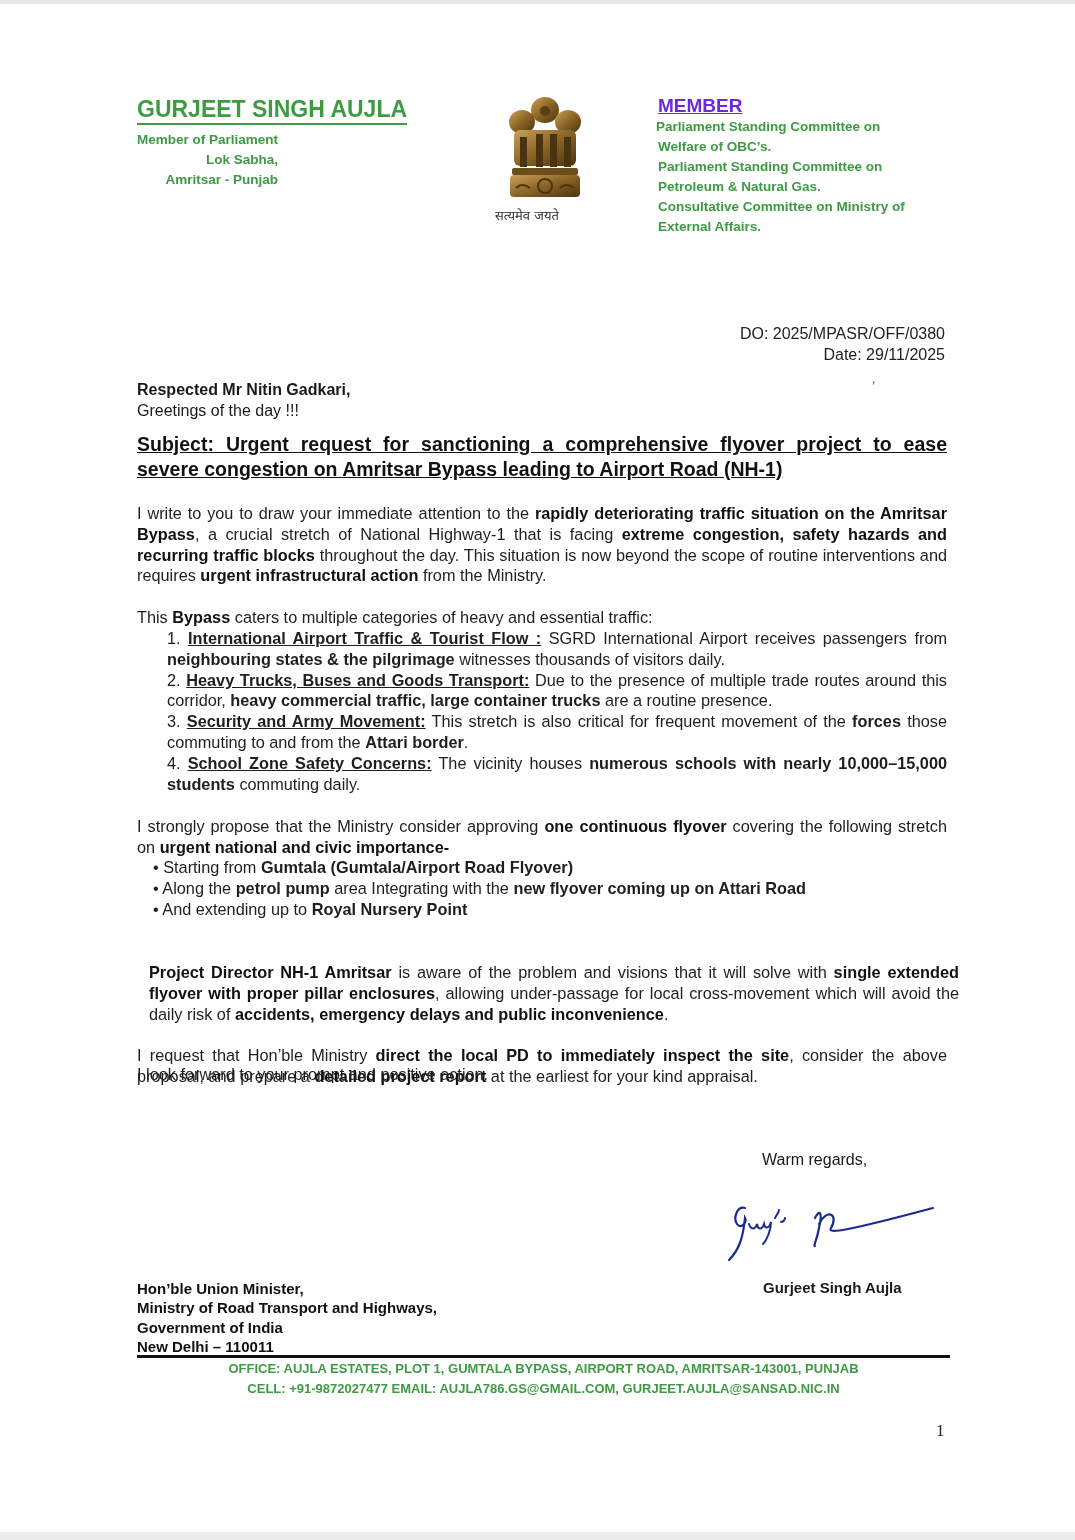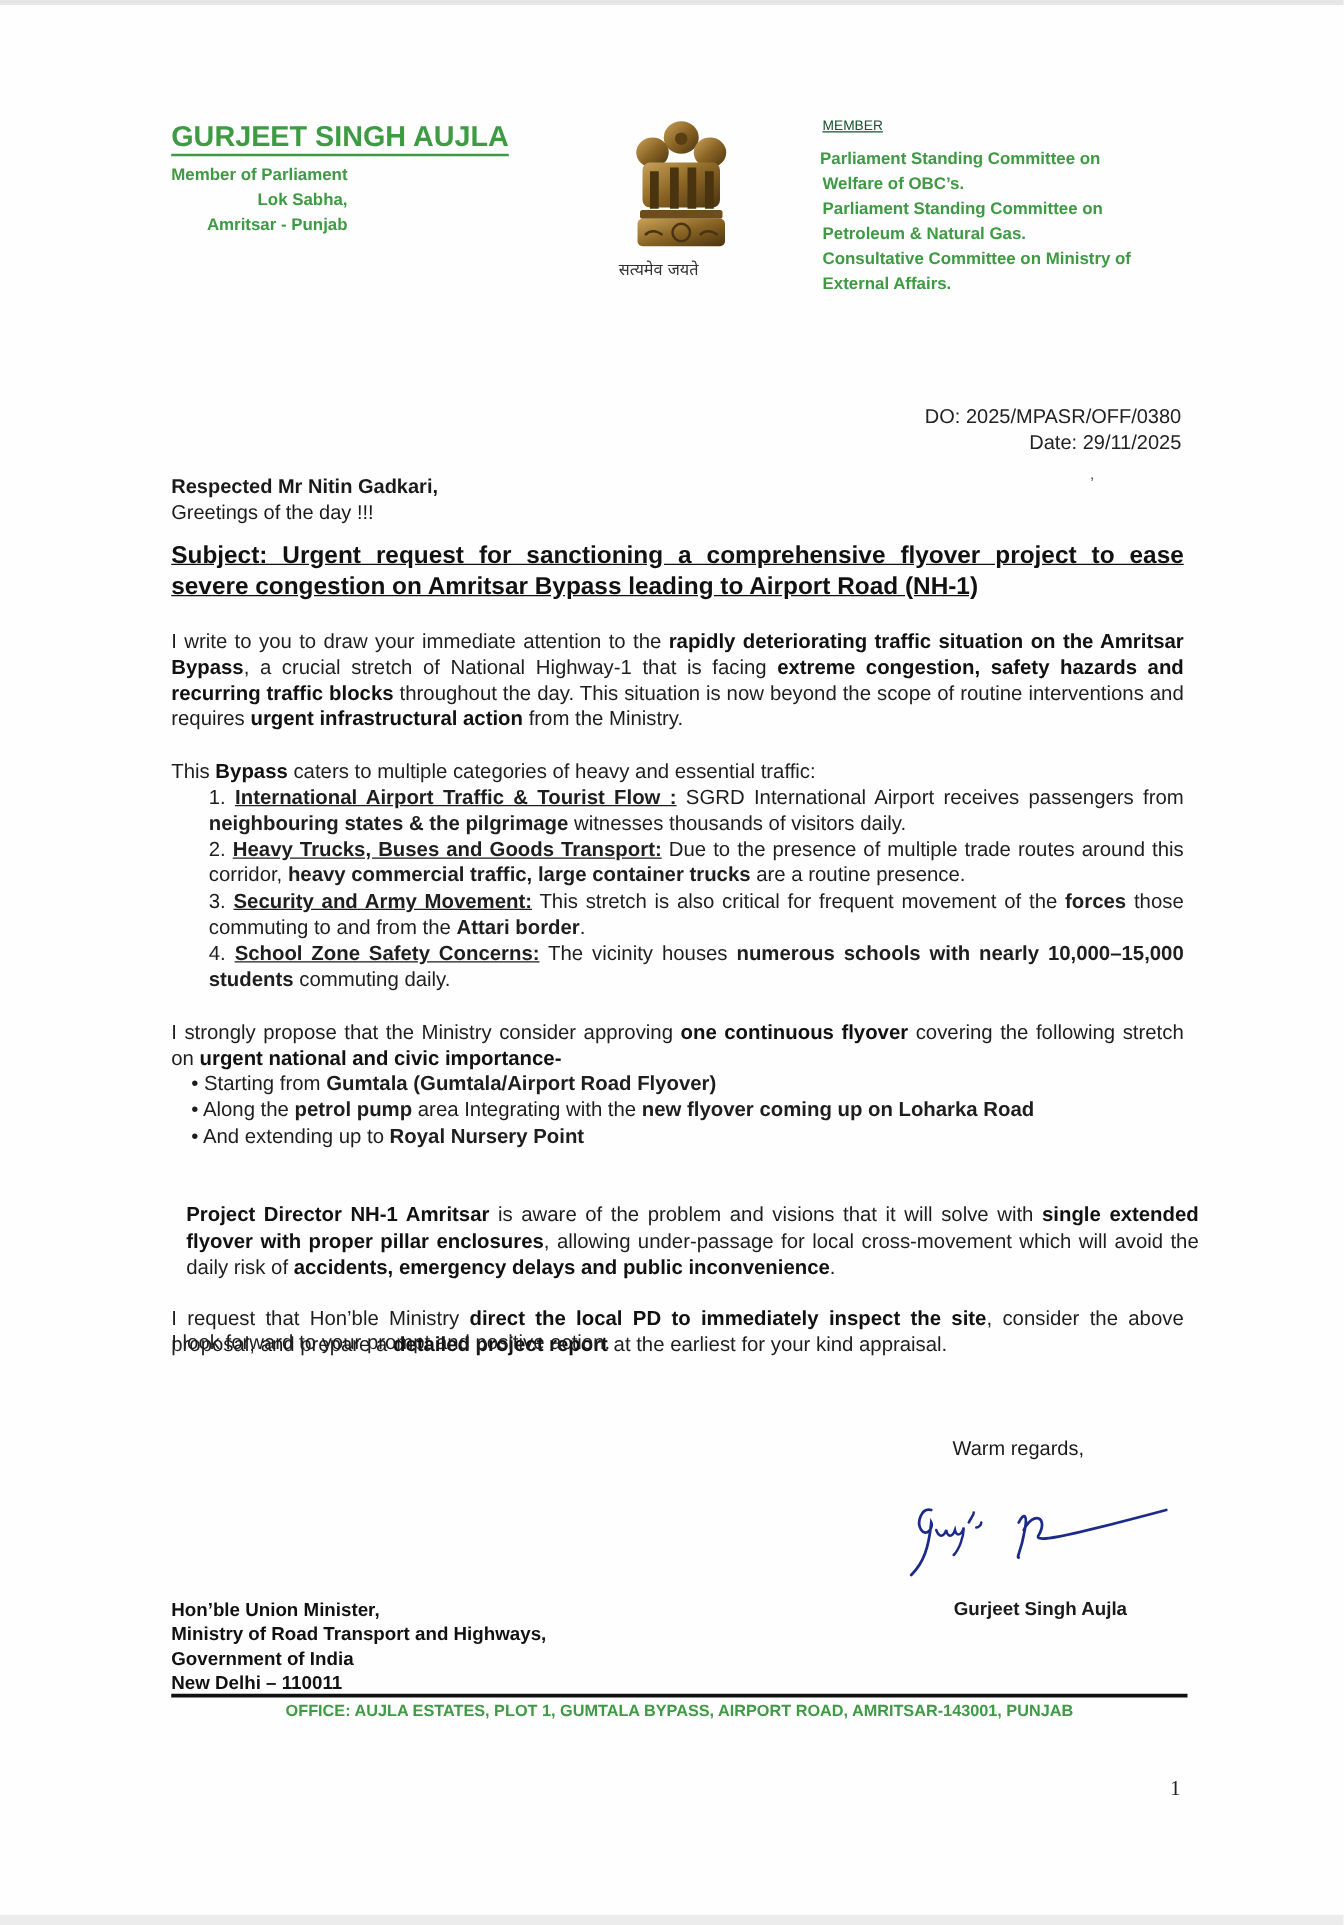--- a/index.html
+++ b/index.html
@@ -8,21 +8,21 @@
     font-family:"Liberation Sans", sans-serif; color:#1a1a1a;
   }
   .topbar { position:absolute; left:0; top:0; width:1075px; height:4px; background:#e6e6e6; }
   .bottombar { position:absolute; left:0; top:1532px; width:1075px; height:8px; background:#ececec; }
   .lh-name { position:absolute; left:137px; top:96px; font-size:23px; font-weight:bold; color:#3f9a44; letter-spacing:0px; border-bottom:2px solid #3f9a44; line-height:27px; padding-bottom:0px; }
   .lh-sub { position:absolute; left:137px; top:130px; font-size:13.5px; font-weight:bold; color:#3f9a44; line-height:20px;text-align:right; }
 
   .emblem { position:absolute; left:500px; top:92px; width:90px; height:140px; }
   .motto { position:absolute; left:495px; top:206px; width:100px; text-align:left; font-size:13px; color:#333; font-family:"DejaVu Sans", sans-serif; }
 
-  .member-title { position:absolute; left:658px; top:95px; font-size:11px; font-weight:normal; color:#14532d; text-decoration:underline; }
+  .member-title { position:absolute; left:658px; top:95px; font-size:19px; font-weight:bold; color:#6d28d9; text-decoration:underline; }
   .member-list { position:absolute; left:656px; top:117px; font-size:13.5px; font-weight:bold; color:#3f9a44; line-height:20px; }
   .member-list div:nth-child(n+2) { padding-left:2px; }
 
   .ref { position:absolute; right:130px; top:323px; text-align:right; font-size:16px; line-height:21px; color:#222; }
   .comma-mark { position:absolute; left:872px; top:372px; font-size:12px; color:#444; }
 
   .salute { position:absolute; left:137px; top:367px; font-size:16px; line-height:21px;margin-top:12px; }
   .salute b { font-weight:bold; }
 
   .subject { position:absolute; left:137px; top:432px; width:810px; font-size:19.5px; font-weight:bold; text-decoration:underline; line-height:25px; text-align:justify; text-align-last:left; color:#111; }
@@ -130,21 +130,21 @@
     <span>4. </span><span class="u">School Zone Safety Concerns:</span><span> The vicinity houses </span><b>numerous schools with nearly 10,000–15,000 students</b><span> commuting daily.</span>
   </div>
 </div>
 
 <div class="body-text" style="top:816px;">
   <span>I strongly propose that the Ministry consider approving </span><b>one continuous flyover</b><span> covering the following stretch on </span><b>urgent national and civic importance-</b>
 </div>
 
 <div class="bullets" style="top:857px;">
   <div><span>• Starting from </span><b>Gumtala (Gumtala/Airport Road Flyover)</b></div>
-  <div><span>• Along the </span><b>petrol pump</b><span> area Integrating with the </span><b>new flyover coming up on Loharka Road</b></div>
+  <div><span>• Along the </span><b>petrol pump</b><span> area Integrating with the </span><b>new flyover coming up on Attari Road</b></div>
   <div><span>• And extending up to </span><b>Royal Nursery Point</b></div>
 </div>
 
 <div class="body-text" style="top:962px;margin-left:12px;">
   <b>Project Director NH-1 Amritsar</b><span> is aware of the problem and visions that it will solve with </span><b>single extended flyover with proper pillar enclosures</b><span>, allowing under-passage for local cross-movement which will avoid the daily risk of </span><b>accidents, emergency delays and public inconvenience</b><span>.</span>
 </div>
 
 <div class="body-text" style="top:1045px;">
   <span>I request that Hon’ble Ministry </span><b>direct the local PD to immediately inspect the site</b><span>, consider the above proposal, and prepare a </span><b>detailed project report</b><span> at the earliest for your kind appraisal.</span>
 </div>
@@ -162,16 +162,17 @@
 <div class="addr">
   <div>Hon’ble Union Minister,</div>
   <div>Ministry of Road Transport and Highways,</div>
   <div>Government of India</div>
   <div>New Delhi – 110011</div>
 </div>
 
 <div class="rule"></div>
 <div class="footer">
   <div>OFFICE: AUJLA ESTATES, PLOT 1, GUMTALA BYPASS, AIRPORT ROAD, AMRITSAR-143001, PUNJAB</div>
+  <div>CELL: +91-9872027477 EMAIL: AUJLA786.GS@GMAIL.COM, GURJEET.AUJLA@SANSAD.NIC.IN</div>
 </div>
 <div class="pageno">1</div>
 
 <div class="bottombar"></div>
 
 </body></html>

